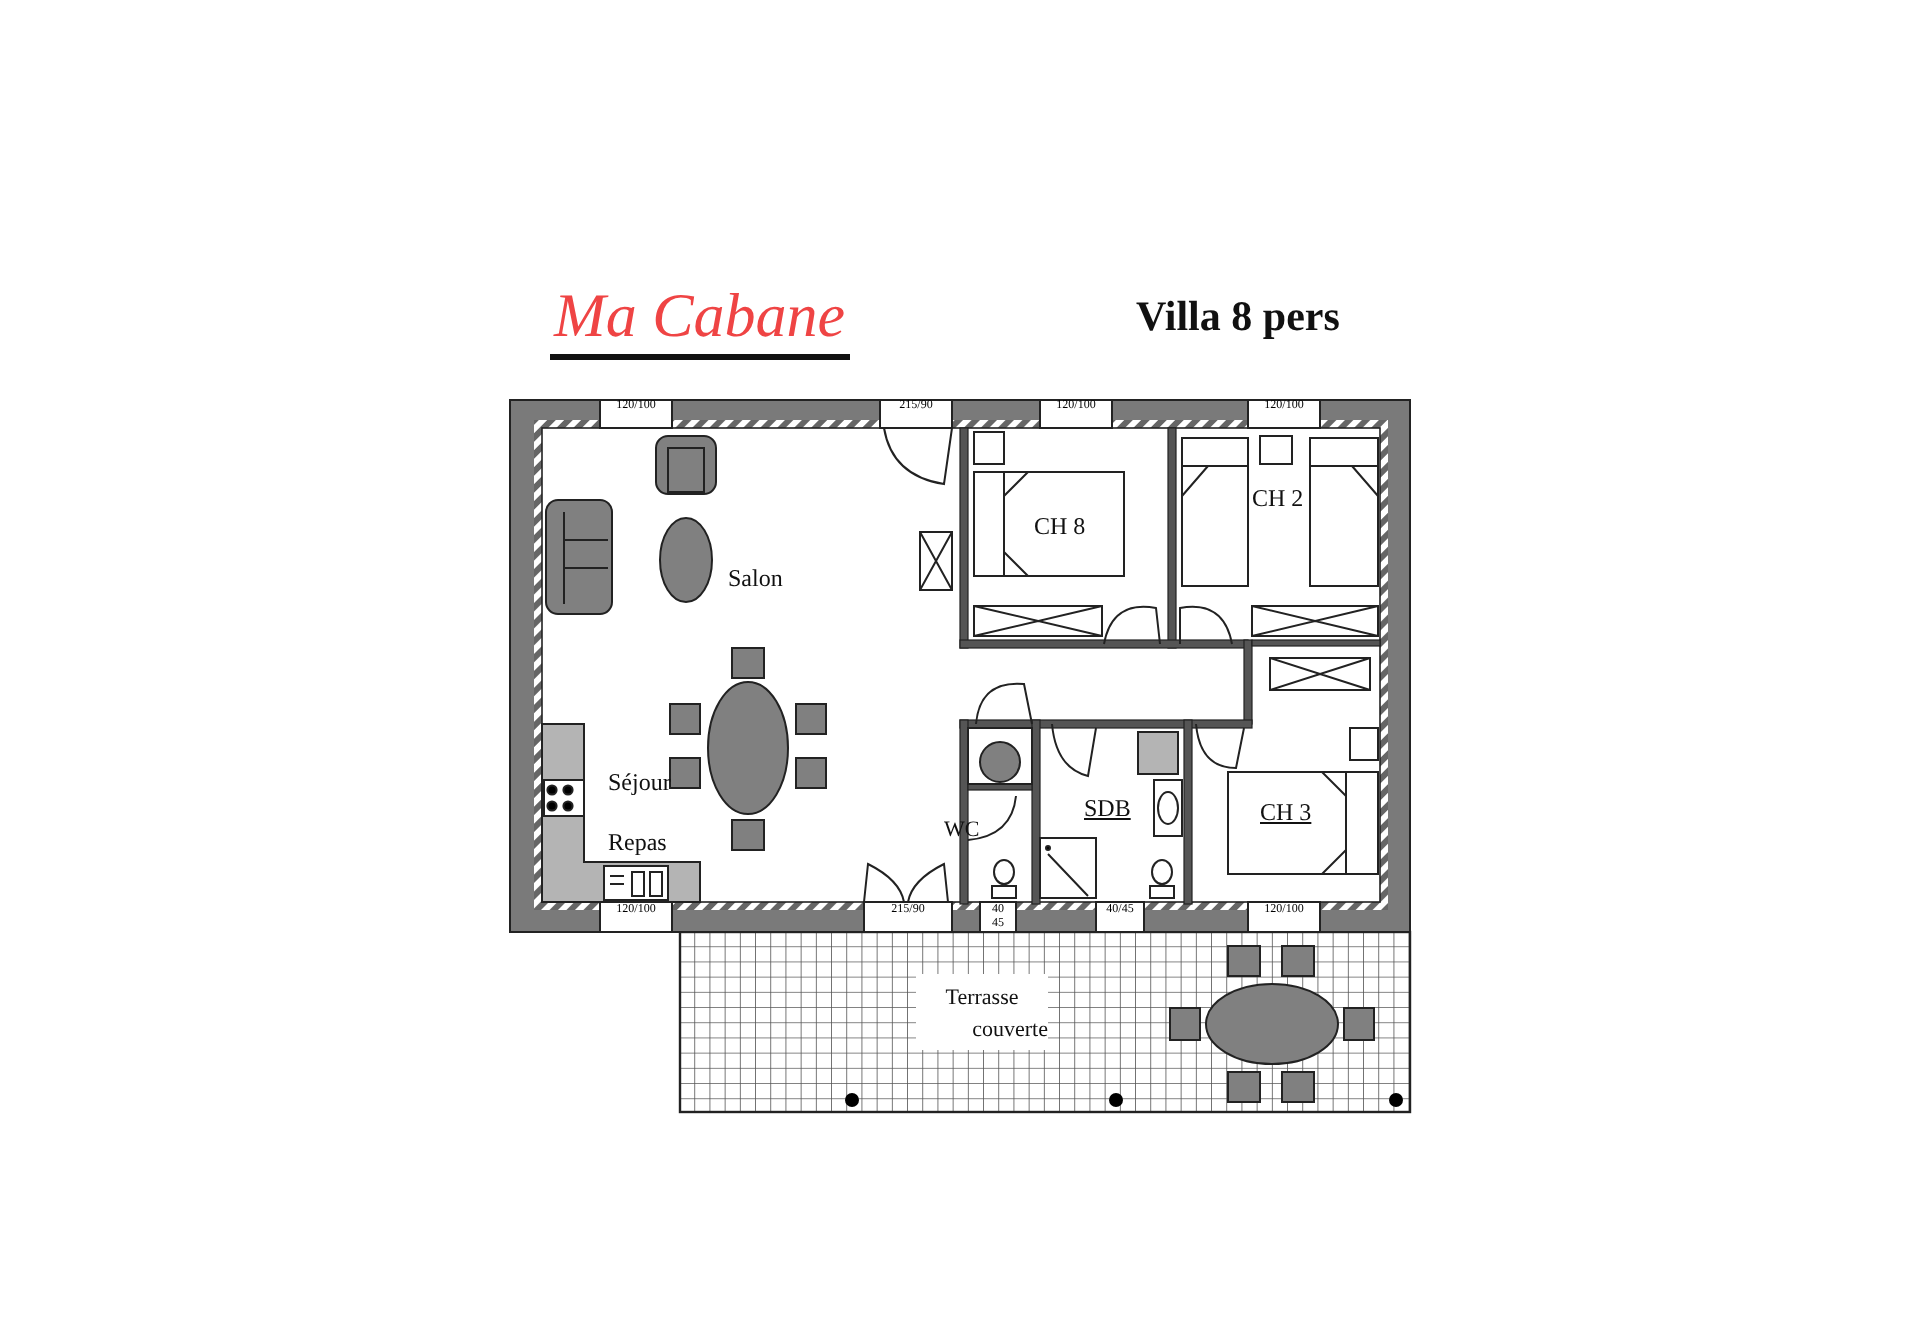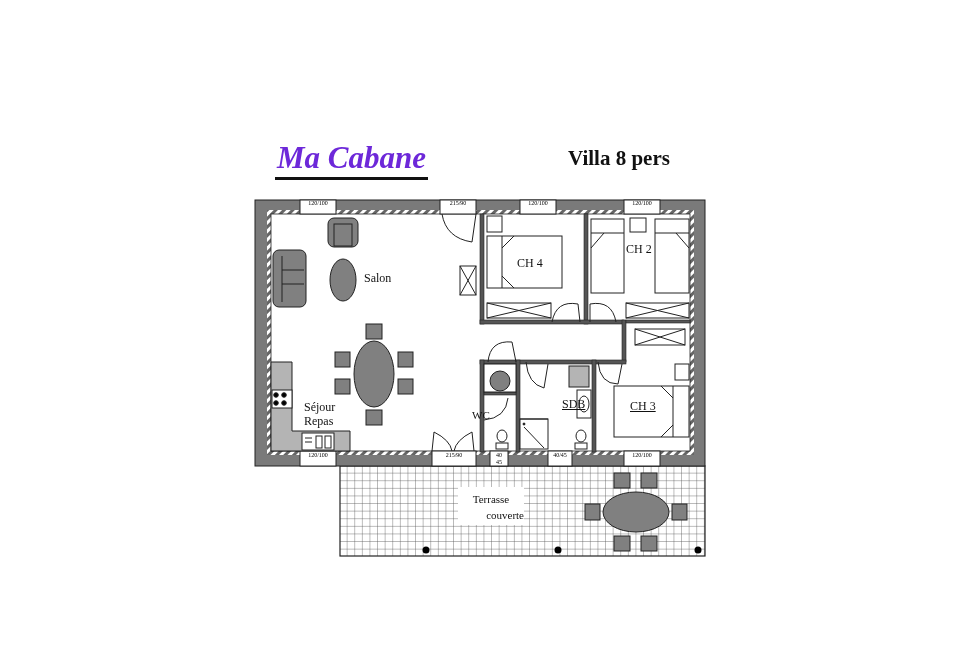--- a/index.html
+++ b/index.html
@@ -1,18 +1,18 @@
 <!DOCTYPE html>
 <html><head>
 <meta charset="utf-8">
 <style>
   html,body{margin:0;padding:0;background:#ffffff;}
   body{width:960px;height:665px;position:relative;overflow:hidden;font-family:"Liberation Serif","DejaVu Serif",serif;}
   .abs{position:absolute;}
-  .title{left:275px;top:140px;font-size:31px;font-style:italic;color:#6d28d9;border-bottom:3px solid #111;line-height:36px;padding:0 2px 1px 2px;font-weight:bold;}
+  .title{left:275px;top:140px;font-size:31px;font-style:italic;color:#ef4444;border-bottom:3px solid #111;line-height:36px;padding:0 2px 1px 2px;}
   .subtitle{left:568px;top:146px;font-size:21px;font-weight:bold;color:#111;text-align:center;}
   .label{font-size:12px;color:#111;white-space:nowrap;line-height:15px;}
   svg{position:absolute;left:0;top:0;}
 </style>
 </head>
 <body>
 
 <div class="abs title">Ma Cabane</div>
 <div class="abs subtitle">Villa 8 pers</div>
 
@@ -174,22 +174,22 @@
 <div class="abs" style="left:440px;top:200px;width:36px;font-size:6px;text-align:center;line-height:7px;">215/90</div>
 <div class="abs" style="left:520px;top:200px;width:36px;font-size:6px;text-align:center;line-height:7px;">120/100</div>
 <div class="abs" style="left:624px;top:200px;width:36px;font-size:6px;text-align:center;line-height:7px;">120/100</div>
 <div class="abs" style="left:300px;top:452px;width:36px;font-size:6px;text-align:center;line-height:7px;">120/100</div>
 <div class="abs" style="left:432px;top:452px;width:44px;font-size:6px;text-align:center;line-height:7px;">215/90</div>
 <div class="abs" style="left:490px;top:452px;width:18px;font-size:6px;text-align:center;line-height:7px;">40</div>
 <div class="abs" style="left:490px;top:459px;width:18px;font-size:6px;text-align:center;line-height:7px;">45</div>
 <div class="abs" style="left:548px;top:452px;width:24px;font-size:6px;text-align:center;line-height:7px;">40/45</div>
 <div class="abs" style="left:624px;top:452px;width:36px;font-size:6px;text-align:center;line-height:7px;">120/100</div>
 
-<div class="abs label" style="left:364px;top:271px;">Salon</div>
-<div class="abs label" style="left:304px;top:400px;">Séjour</div>
+<div class="abs label" style="left:364px;top:282px;">Salon</div>
+<div class="abs label" style="left:304px;top:384px;">Séjour</div>
 <div class="abs label" style="left:304px;top:414px;">Repas</div>
-<div class="abs label" style="left:517px;top:256px;">CH 4</div>
+<div class="abs label" style="left:517px;top:256px;">CH 8</div>
 <div class="abs label" style="left:626px;top:242px;text-align:right;">CH 2</div>
 <div class="abs label" style="left:630px;top:399px;text-decoration:underline;">CH 3</div>
-<div class="abs label" style="left:562px;top:397px;text-decoration:underline;">SDB</div>
+<div class="abs label" style="left:542px;top:397px;text-decoration:underline;">SDB</div>
 <div class="abs label" style="left:472px;top:408px;font-size:11px;">WC</div>
 <div class="abs label" style="left:458px;top:492px;width:66px;text-align:center;font-size:11px;">Terrasse</div>
 <div class="abs label" style="left:458px;top:508px;width:66px;text-align:right;font-size:11px;">couverte</div>
 
 </body></html>

